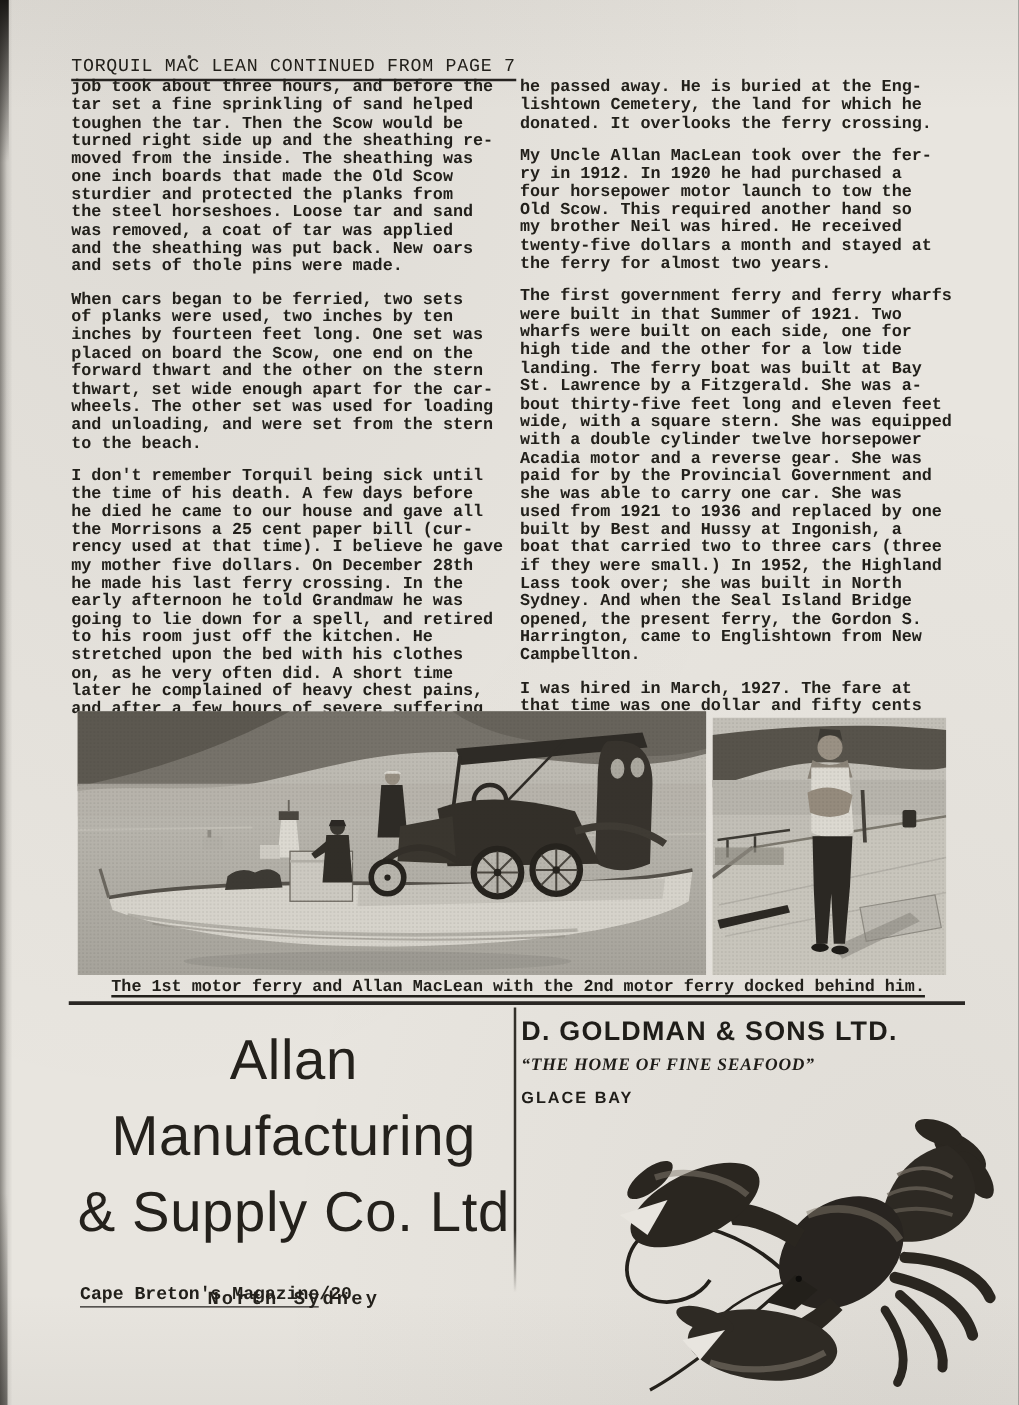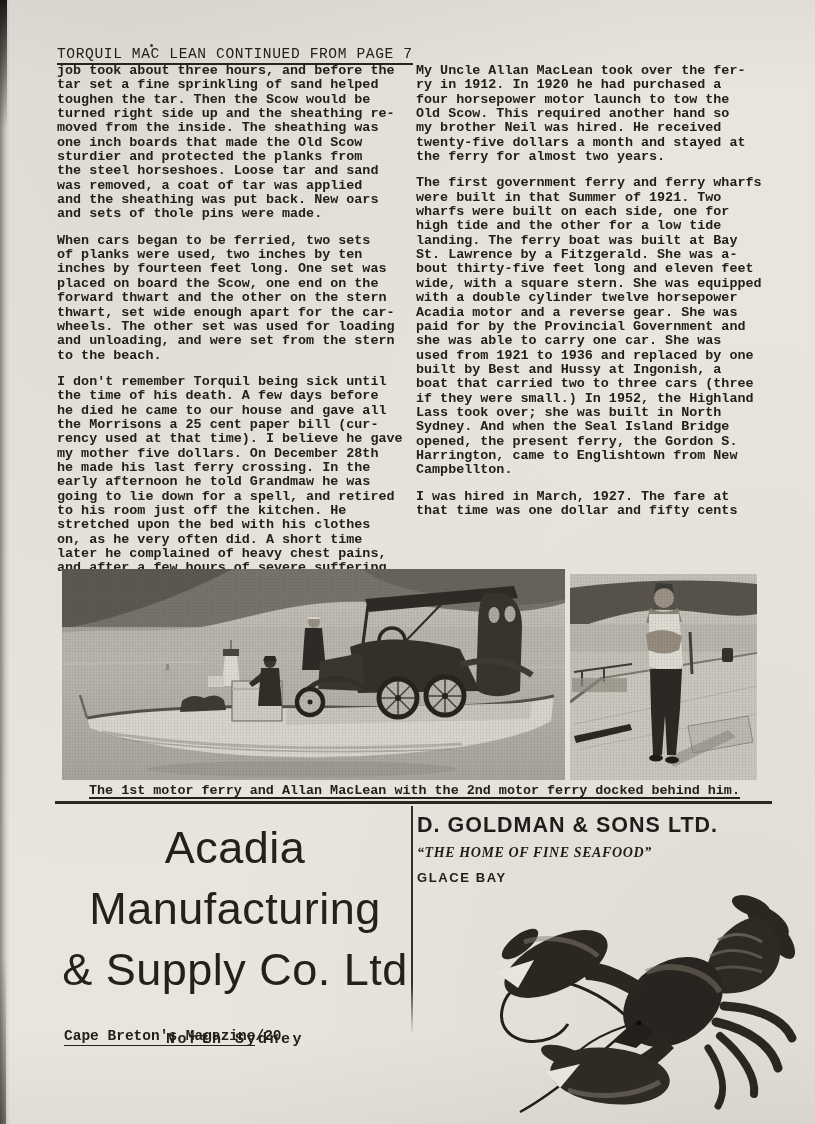--- a/index.html
+++ b/index.html
@@ -102,20 +102,23 @@
 early afternoon he told Grandmaw he was
 going to lie down for a spell, and retired
 to his room just off the kitchen. He
 stretched upon the bed with his clothes
 on, as he very often did. A short time
 later he complained of heavy chest pains,
 and after a few hours of severe suffering</p>
   </div>
 
   <div class="col col-right tw">
+    <p>he passed away. He is buried at the Eng-
+lishtown Cemetery, the land for which he
+donated. It overlooks the ferry crossing.</p>
     <p>My Uncle Allan MacLean took over the fer-
 ry in 1912. In 1920 he had purchased a
 four horsepower motor launch to tow the
 Old Scow. This required another hand so
 my brother Neil was hired. He received
 twenty-five dollars a month and stayed at
 the ferry for almost two years.</p>
     <p>The first government ferry and ferry wharfs
 were built in that Summer of 1921. Two
 wharfs were built on each side, one for
@@ -255,21 +258,21 @@
       </g>
       <rect width="187" height="206" fill="url(#ht2)"></rect>
     </svg>
   </figure>
 
   <div class="photo-caption">The 1st motor ferry and Allan MacLean with the 2nd motor ferry docked behind him.</div>
   <div class="section-rule"></div>
   <div class="ad-divider"></div>
 
   <div class="ad-angel">
-    <div class="angel-line">Acadia</div>
+    <div class="angel-line">Allan</div>
     <div class="angel-line">Manufacturing</div>
     <div class="angel-line">&amp; Supply Co. Ltd</div>
     <div class="angel-location">North Sydney</div>
   </div>
 
   <div class="ad-goldman">
     <div class="goldman-name">D. GOLDMAN &amp; SONS LTD.</div>
     <div class="goldman-tagline">“THE HOME OF FINE SEAFOOD”</div>
     <div class="goldman-location">GLACE BAY</div>
   </div>

